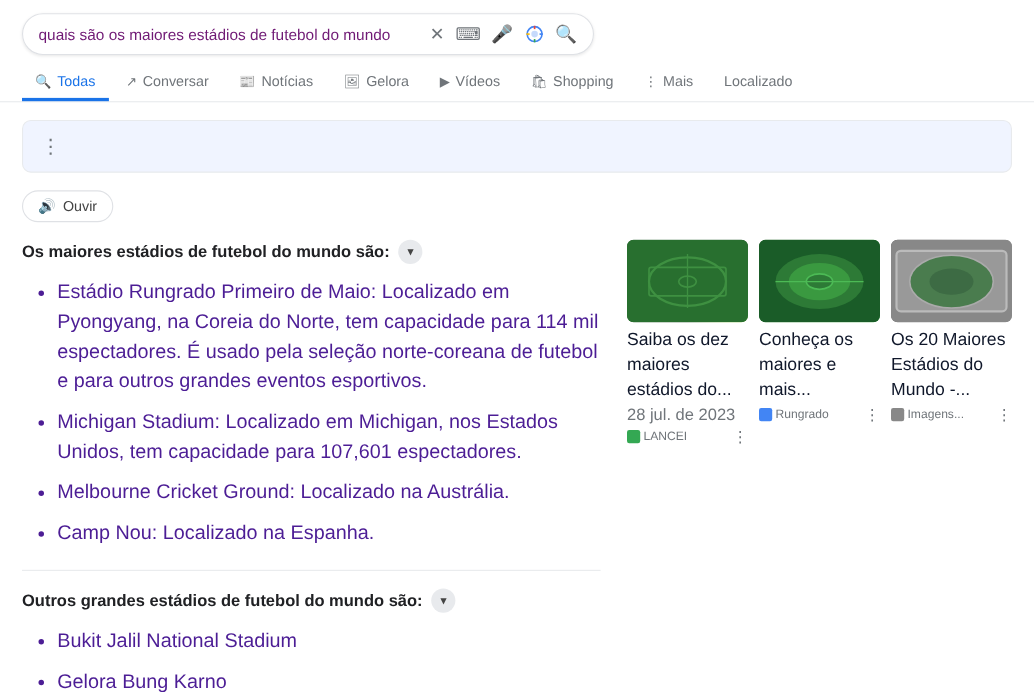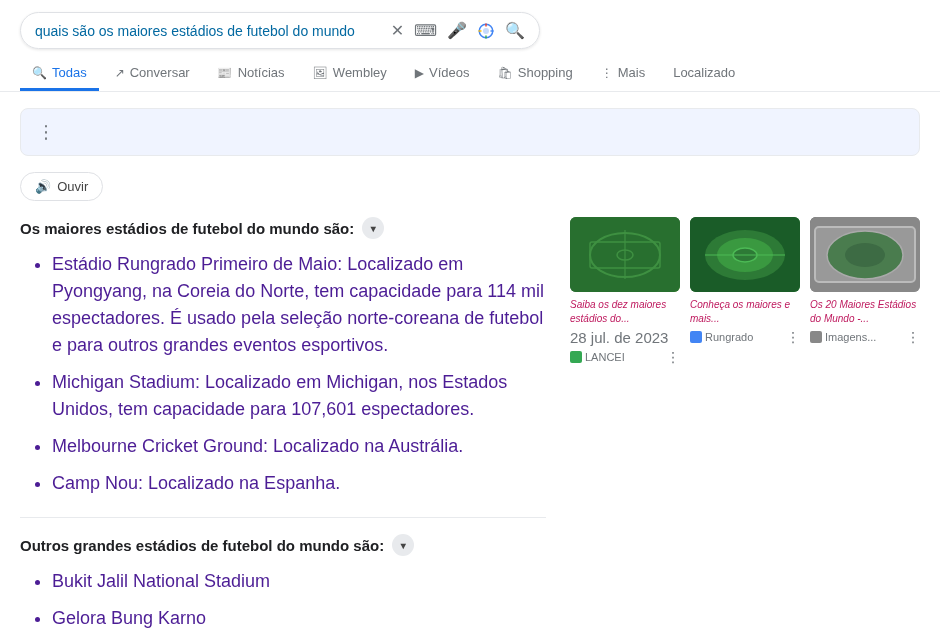--- a/index.html
+++ b/index.html
@@ -23,21 +23,21 @@
       border: 1px solid #dfe1e5;
       border-radius: 24px;
       padding: 8px 14px;
       width: 520px;
       box-shadow: 0 1px 3px rgba(0,0,0,0.1);
       gap: 8px;
     }
     .search-text {
       flex: 1;
       font-size: 14px;
-      color: #0369a1;
+      color: #701a75;
       outline: none;
       border: none;
     }
     .search-icons {
       display: flex;
       align-items: center;
       gap: 10px;
     }
     .icon-btn {
       background: none;
@@ -200,26 +200,25 @@
     }
     .result-card-img.stadium3 {
       background: linear-gradient(135deg, #555 20%, #888 50%, #aaa 80%);
     }
     
     .result-card-img svg {
       width: 100%;
       height: 100%;
     }
     .result-card-title {
-      font-size: 10px;
-      color: #be185d;
+      font-size: 16px;
+      color: #0f172a;
       font-weight: 500;
       line-height: 1.4;
       margin-bottom: 3px;
-      font-style: italic;
     }
     .result-card-date {
       font-size: 15px;
       color: #70757a;
       margin-bottom: 3px;
     }
     .result-card-source {
       display: flex;
       align-items: center;
       gap: 4px;
@@ -286,21 +285,21 @@
   <a class="nav-tab">
     <span class="tab-icon">↗</span>
     <span>Conversar</span>
   </a>
   <a class="nav-tab">
     <span class="tab-icon">📰</span>
     <span>Notícias</span>
   </a>
   <a class="nav-tab">
     <span class="tab-icon">🖼</span>
-    <span>Wembley</span>
+    <span>Gelora</span>
   </a>
   <a class="nav-tab">
     <span class="tab-icon">▶</span>
     <span>Vídeos</span>
   </a>
   <a class="nav-tab">
     <span class="tab-icon">🛍</span>
     <span>Shopping</span>
   </a>
   <a class="nav-tab">

